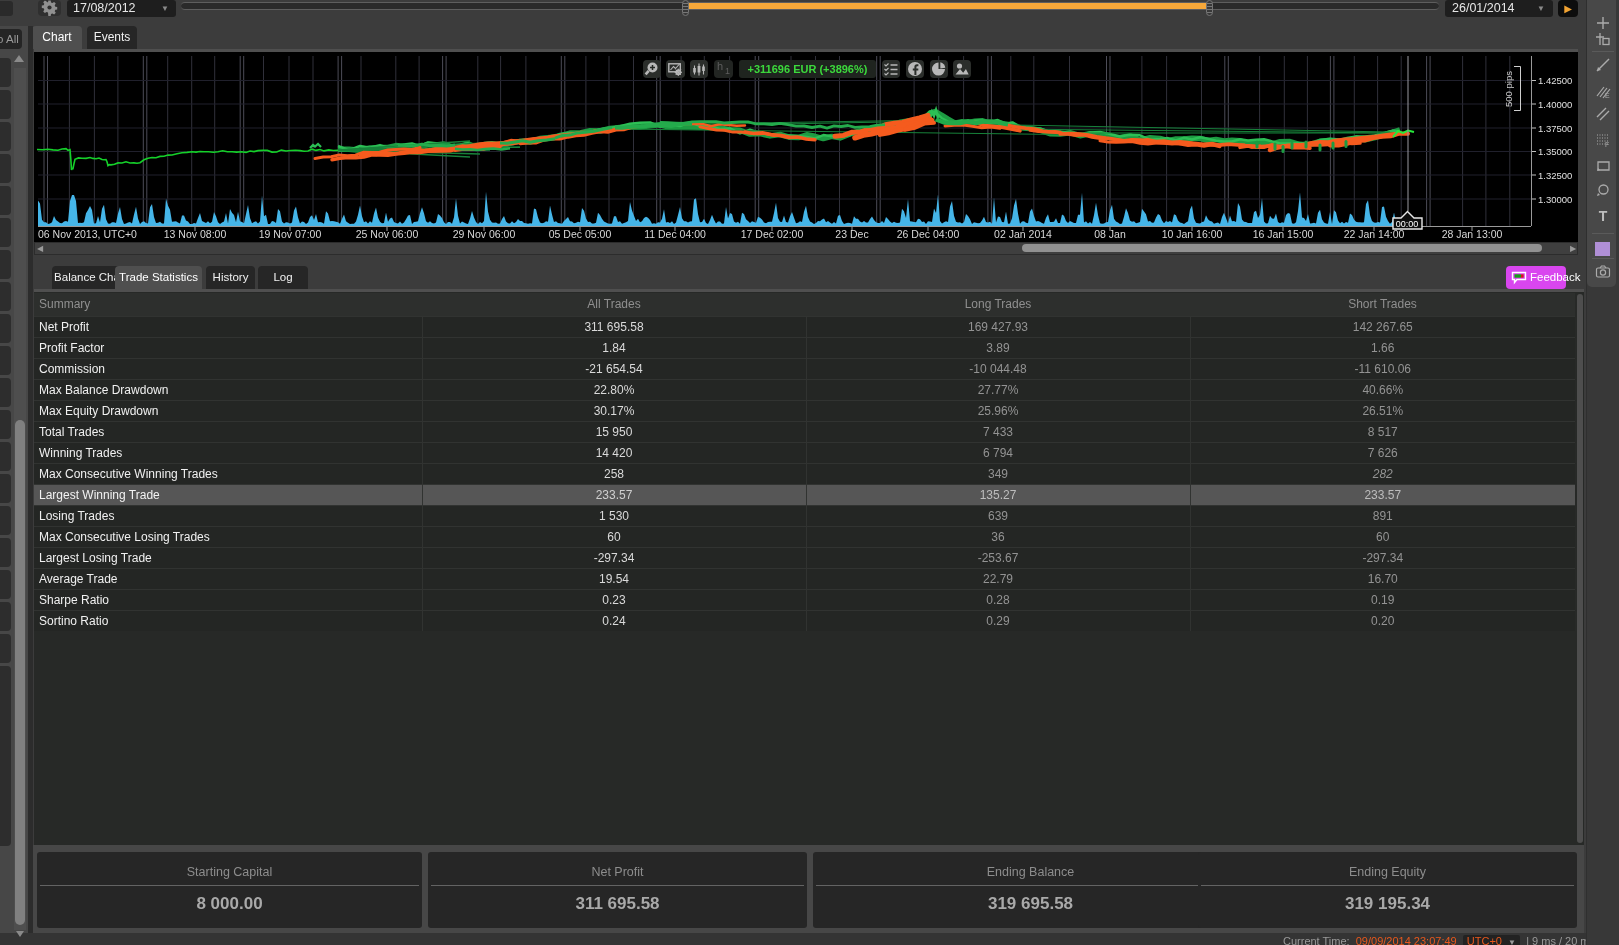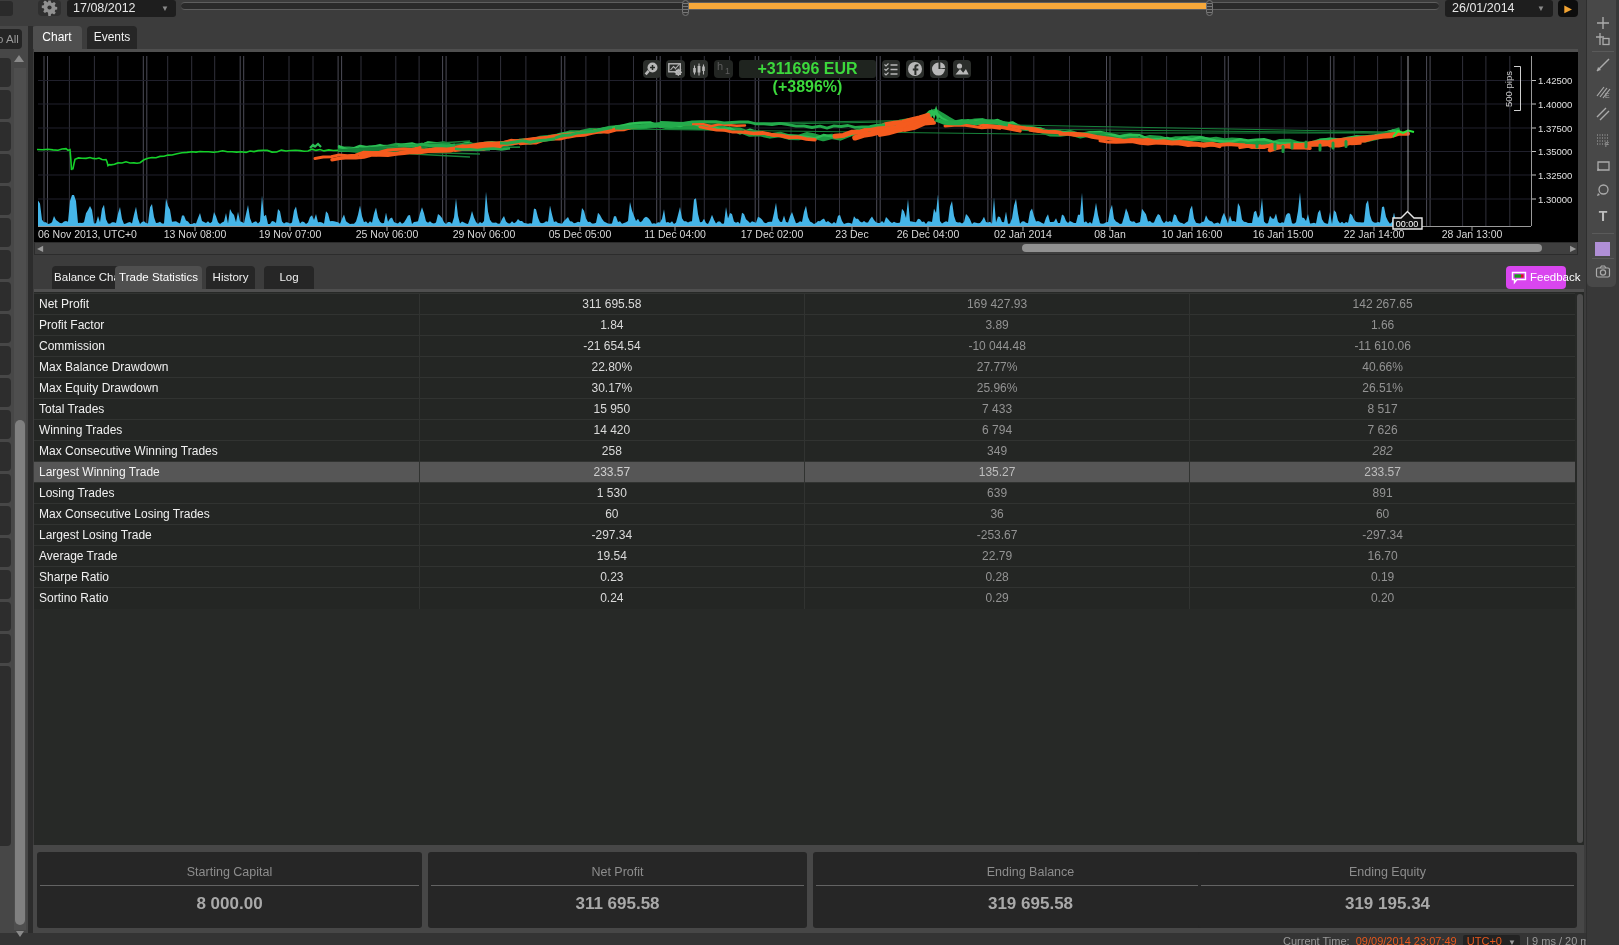--- a/index.html
+++ b/index.html
@@ -148,21 +148,21 @@
   <div class="abs" style="left:690px;top:60px;width:18px;height:18px;background:#2b2e2b;border-radius:4px;"><svg width="18" height="18" viewBox="0 0 18 18" style="">
         <path d="M4.5 5.5v9M9 3.5v12M13.5 4.5v10" stroke="#b8b8b8" stroke-width="1.1"></path>
         <rect x="3.2" y="8" width="2.6" height="4.5" fill="#b8b8b8"></rect>
         <rect x="7.6" y="6" width="2.8" height="6.5" fill="#b8b8b8"></rect>
         <rect x="12.2" y="6.5" width="2.6" height="4.5" fill="#b8b8b8"></rect>
       </svg></div>
   <div class="abs" style="left:714px;top:60px;width:19px;height:18px;background:#222522;border-radius:4px;color:#5e5e5e;font-size:11px;">
     <span style="position:absolute;left:3px;top:0;">h</span>
       <span style="position:absolute;left:11px;top:6px;font-size:9px;">1</span>
   </div>
-  <div class="abs" style="left:739px;top:60px;width:137px;height:18px;background:#1f241f;border-radius:3px;color:#3cd93c;font-size:16px;font-weight:bold;line-height:18px;text-align:center;">+311696 EUR (+3896%)</div>
+  <div class="abs" style="left:739px;top:60px;width:137px;height:18px;background:#1f241f;border-radius:3px;color:#3cd93c;font-size:11px;font-weight:bold;line-height:18px;text-align:center;">+311696 EUR (+3896%)</div>
   <div class="abs" style="left:882px;top:60px;width:18px;height:18px;background:#2b2e2b;border-radius:4px;"><svg width="18" height="18" viewBox="0 0 18 18" style="">
         <path d="M2.5 4.5L4 6l2.5-2.5M2.5 9L4 10.5 6.5 8M2.5 13.5L4 15l2.5-2.5" stroke="#b8b8b8" stroke-width="1.1" fill="none"></path>
         <path d="M8.5 5h7M8.5 9.5h7M8.5 14h7" stroke="#b8b8b8" stroke-width="1.3"></path>
       </svg></div>
   <div class="abs" style="left:906px;top:60px;width:18px;height:18px;background:#2b2e2b;border-radius:4px;"><svg width="18" height="18" viewBox="0 0 18 18" style="">
         <circle cx="9" cy="9" r="7" fill="#b8b8b8"></circle>
         <path d="M10.4 15v-4.6h1.9V8.5h-1.9V7.2c0-.7.4-1 1-1h1V4.3h-1.5c-1.7 0-2.5 1-2.5 2.5v1.7H6.8v1.9h1.6V15z" fill="#2b2e2b"></path>
       </svg></div>
   <div class="abs" style="left:930px;top:60px;width:18px;height:18px;background:#2b2e2b;border-radius:4px;"><svg width="18" height="18" viewBox="0 0 18 18" style="">
         <path d="M8.5 2.6a6.5 6.5 0 1 0 6.5 6.5L8.5 9.1z" fill="#b8b8b8"></path>
@@ -174,34 +174,40 @@
       </svg></div>
 
   <div class="abs" style="left:34px;top:242px;width:1544px;height:13px;background:#3f3f3f;border:1px solid #2c2c2c;"></div>
   <div class="abs" style="left:37px;top:244px;color:#9a9a9a;font-size:8px;line-height:9px;">◀</div>
   <div class="abs" style="left:1570px;top:244px;color:#9a9a9a;font-size:8px;line-height:9px;">▶</div>
   <div class="abs" style="left:1022px;top:244px;width:520px;height:8px;background:#919191;border-radius:4px;"></div>
 
   <div class="abs" style="left:52px;top:266px;width:77px;height:23px;background:#262626;border-radius:4px 4px 0 0;color:#f0f0f0;font-size:11.5px;line-height:23px;text-align:center;">Balance Chart</div>
   <div class="abs" style="left:115px;top:266px;width:87px;height:23px;background:#4f4f4f;border-radius:4px 4px 0 0;color:#fff;font-size:11.5px;line-height:23px;text-align:center;">Trade Statistics</div>
   <div class="abs" style="left:206px;top:266px;width:49px;height:23px;background:#262626;border-radius:4px 4px 0 0;color:#f0f0f0;font-size:11.5px;line-height:23px;text-align:center;">History</div>
-  <div class="abs" style="left:264px;top:266px;width:50px;height:23px;background:#262626;border-radius:4px 4px 0 0;color:#f0f0f0;font-size:11.5px;line-height:23px;text-align:center;">Log</div>
+  <div class="abs" style="left:258px;top:266px;width:50px;height:23px;background:#262626;border-radius:4px 4px 0 0;color:#f0f0f0;font-size:11.5px;line-height:23px;text-align:center;">Log</div>
   <div class="abs" style="left:1506px;top:266px;width:60px;height:23px;background:#d946ef;border-radius:4px;color:#fff;font-size:11.5px;line-height:23px;">
       <svg width="16" height="15" viewBox="0 0 16 15" style="position:absolute;left:5px;top:4px;">
         <path d="M1.5 2.5h13v7h-8.5l-2.5 3v-3h-2z" fill="none" stroke="#fff" stroke-width="1.4"></path>
         <rect x="3.5" y="4.3" width="6.5" height="3.4" fill="#18a018"></rect>
         <rect x="10" y="4.3" width="2.6" height="3.4" fill="#d81818"></rect>
       </svg>
       <span style="position:absolute;left:24px;top:0;">Feedback</span>
     </div>
   <div class="abs" style="left:34px;top:289px;width:1550px;height:3px;background:#4f4f4f;"></div>
 
   <div class="abs" style="left:34px;top:292px;width:1550px;height:553px;background:#272927;">
     <table style="border-collapse:collapse;width:1541px;table-layout:fixed;position:absolute;left:0;top:1px;">
         <tbody>
+          <tr style="height:23px;background:#2d2f2d;color:#8f8f8f;font-size:12px;">
+            <td style="width:388px;padding-left:5px;">Summary</td>
+            <td style="width:384px;text-align:center;">All Trades</td>
+            <td style="width:384px;text-align:center;">Long Trades</td>
+            <td style="width:385px;text-align:center;">Short Trades</td>
+          </tr>
           <tr style="height:21px;background:#242624;border-top:1px solid #313331;font-size:12px;">
             <td style="padding-left:5px;color:#f0f0f0;border-right:1px solid #313331;">Net Profit</td>
             <td style="text-align:center;color:#dadada;border-right:1px solid #313331;">311 695.58</td>
             <td style="text-align:center;color:#939393;border-right:1px solid #313331;">169 427.93</td>
             <td style="text-align:center;color:#939393;">142 267.65</td>
           </tr>
           <tr style="height:21px;background:#242624;border-top:1px solid #313331;font-size:12px;">
             <td style="padding-left:5px;color:#f0f0f0;border-right:1px solid #313331;">Profit Factor</td>
             <td style="text-align:center;color:#dadada;border-right:1px solid #313331;">1.84</td>
             <td style="text-align:center;color:#939393;border-right:1px solid #313331;">3.89</td>

